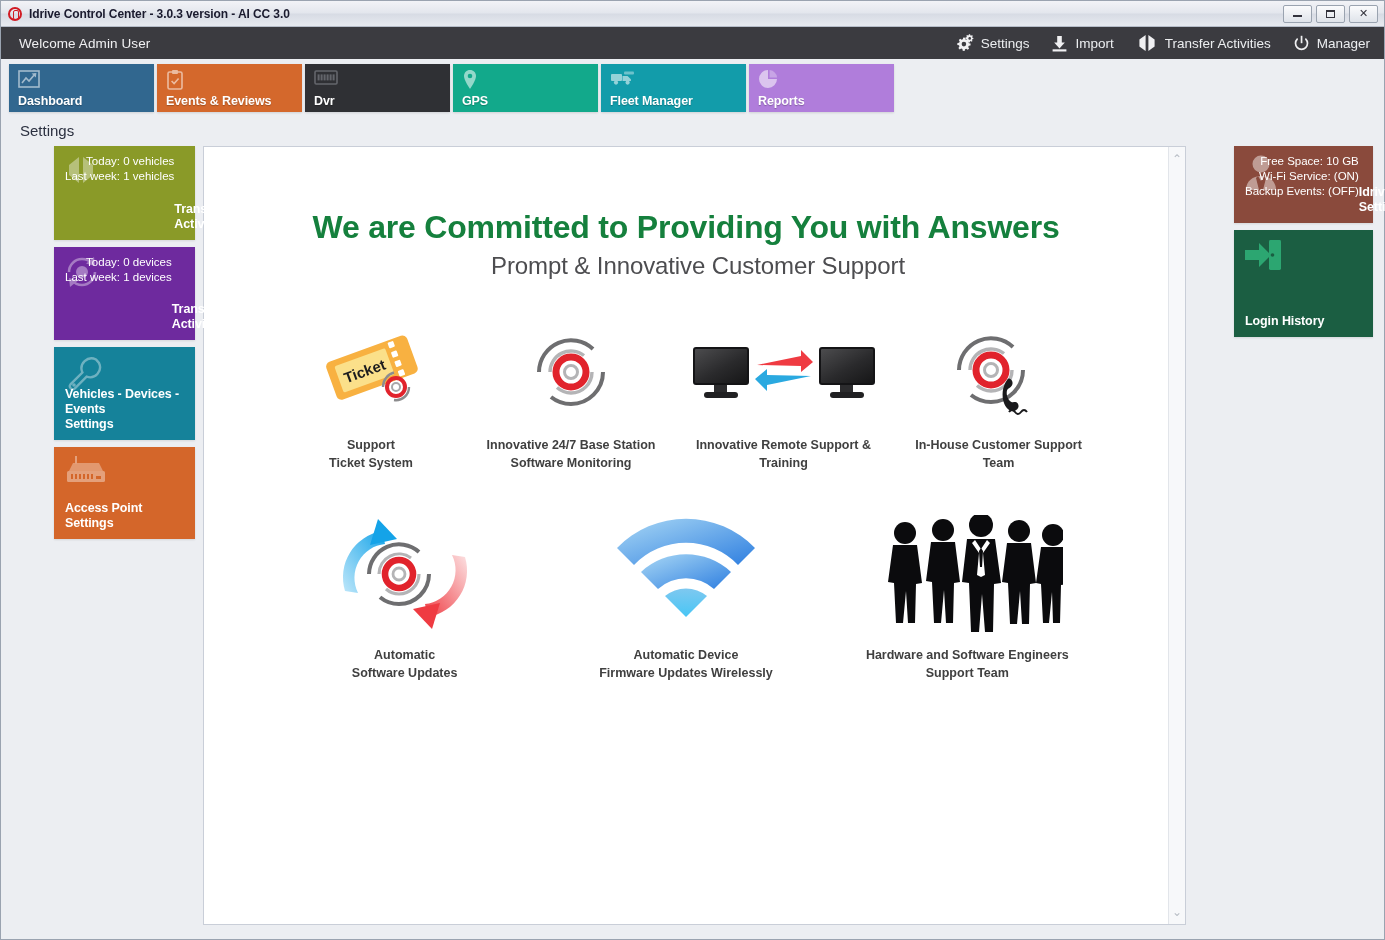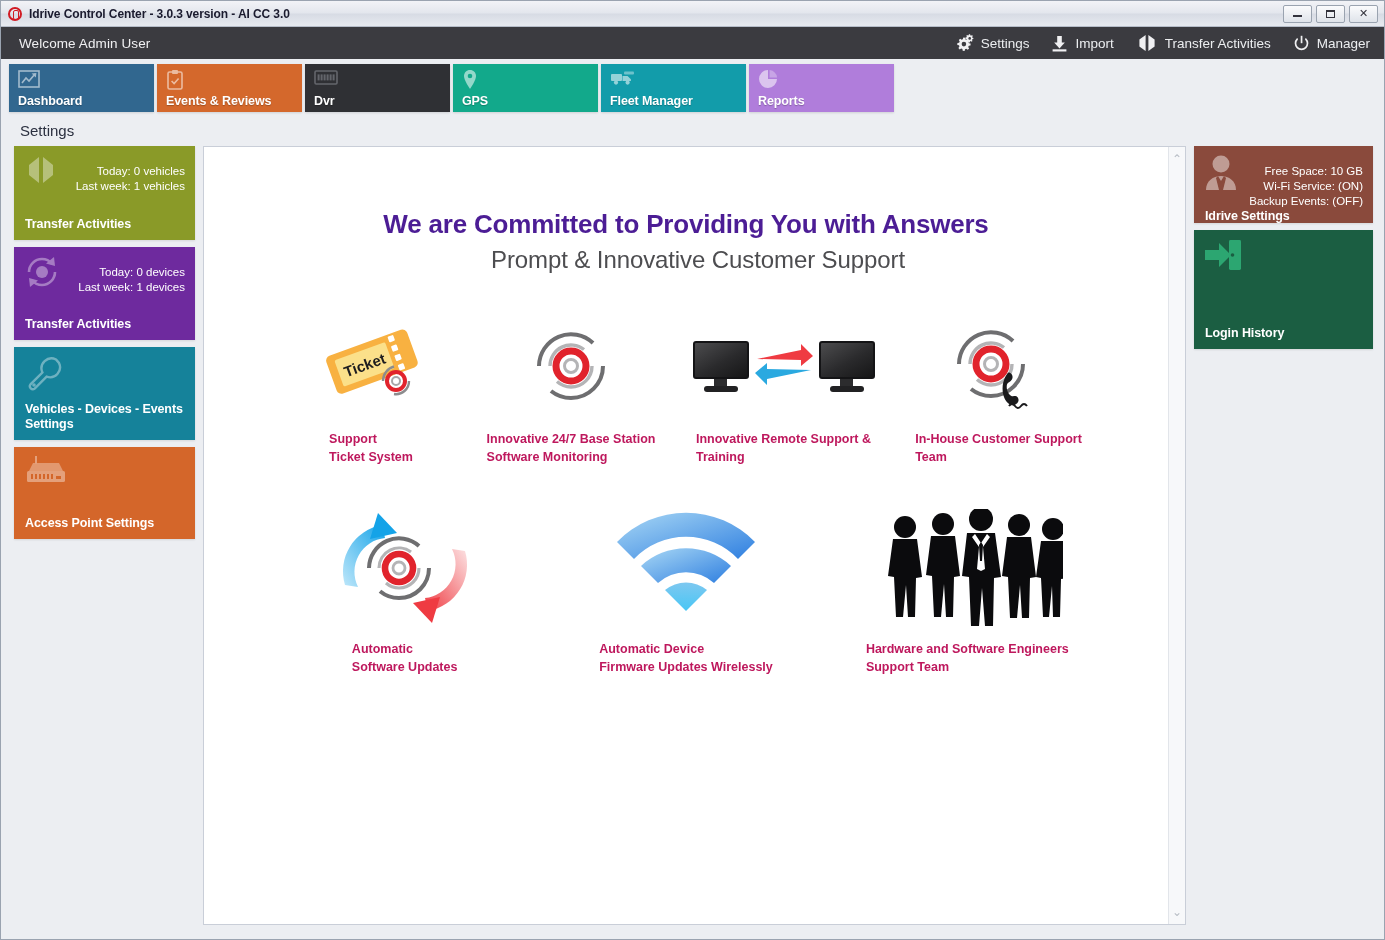--- a/index.html
+++ b/index.html
@@ -103,24 +103,25 @@
     padding: 0 11px 14px 13px; gap: 8px;
     background: #eceef2;
     min-height: 0;
   }
 
   .sidecol { width: 181px; flex: 0 0 181px; display: flex; flex-direction: column; gap: 7px; }
   .sidecol.right { width: 179px; flex: 0 0 179px; }
 
   .tile {
     position: relative; color: #ffffff;
-    padding: 18px 10px 8px 11px;
+    padding: 8px 10px 8px 11px;
     cursor: pointer;
-    display: flex; flex-direction: column;
+    display: flex; 
     box-shadow: 0 1px 2px rgba(0,0,0,0.10);
+    margin-left: 40px;
   }
   .tile-stats {
     text-align: right; font-size: 11.5px; line-height: 15px;
     margin-left: auto; position: relative; z-index: 2;
     white-space: nowrap;
   }
   .tile-title {
     font-size: 12.5px; font-weight: bold; margin-top: auto;
     position: relative; z-index: 2; line-height: 15px;
     letter-spacing: -0.1px;
@@ -133,39 +134,39 @@
   .center {
     flex: 1; min-width: 0;
     background: #ffffff;
     border: 1px solid #c9ced8;
     display: flex;
     position: relative;
   }
   .canvas { flex: 1; min-width: 0; position: relative; overflow: hidden; }
   .hero { padding-top: 62px; text-align: center; }
   .hero-h1 {
-    font-size: 26px; font-weight: bold; color: #4c1d95;
+    font-size: 32px; font-weight: bold; color: #15803d;
     letter-spacing: -0.2px;
   }
   .hero-h2 {
     font-size: 24px; color: #4d4d50; margin-top: 6px;
     letter-spacing: -0.1px;
     padding-left: 24px;
   }
 
   .feature-row { display: flex; justify-content: center; }
   .feature-row.r1 { margin-top: 40px; gap: 0; padding: 0 60px; }
   .feature-row.r2 { margin-top: 42px; padding: 0 60px; }
   .feature {
     display: flex; flex-direction: column; align-items: center;
   }
   .feat-art { height: 104px; display: flex; align-items: center; justify-content: center; }
   .feat-cap {
-    margin-top: 12px; 
-    font-size: 12.5px; font-weight: bold; color: #be185d; line-height: 18px;
+    margin-top: 12px; text-align: center;
+    font-size: 12.5px; font-weight: bold; color: #404040; line-height: 18px;
     white-space: pre-line;
   }
 
   
   .vscroll {
     width: 17px; flex: 0 0 17px;
     background: #f7f8fa; border-left: 1px solid #e2e5ea;
     display: flex; flex-direction: column; align-items: center;
     justify-content: space-between; padding: 6px 0;
   }
@@ -617,21 +618,21 @@
           </svg>
         </span>
         <div class="tile-stats">
           <div>Free Space:  10 GB</div>
           <div>Wi-Fi Service: (ON)</div>
           <div>Backup Events: (OFF)</div>
         </div>
         <div class="tile-title">Idrive Settings</div>
       </div>
 
-      <div class="tile" style="background:#1b5e42;height:119px">
+      <div class="tile" style="background:#1b5e42;height:107px">
         <span class="tile-ico" style="opacity:0.85">
           <svg width="40" height="34" viewBox="0 0 40 34">
             <g fill="#2fb37a">
               <rect x="26" y="2" width="12" height="30" rx="1.4"></rect>
               <polygon points="2,12 16,12 16,5 28,17 16,29 16,22 2,22"></polygon>
             </g>
             <circle cx="29.5" cy="17" r="1.8" fill="#1b5e42"></circle>
           </svg>
         </span>
         <div class="tile-title">Login History</div>

